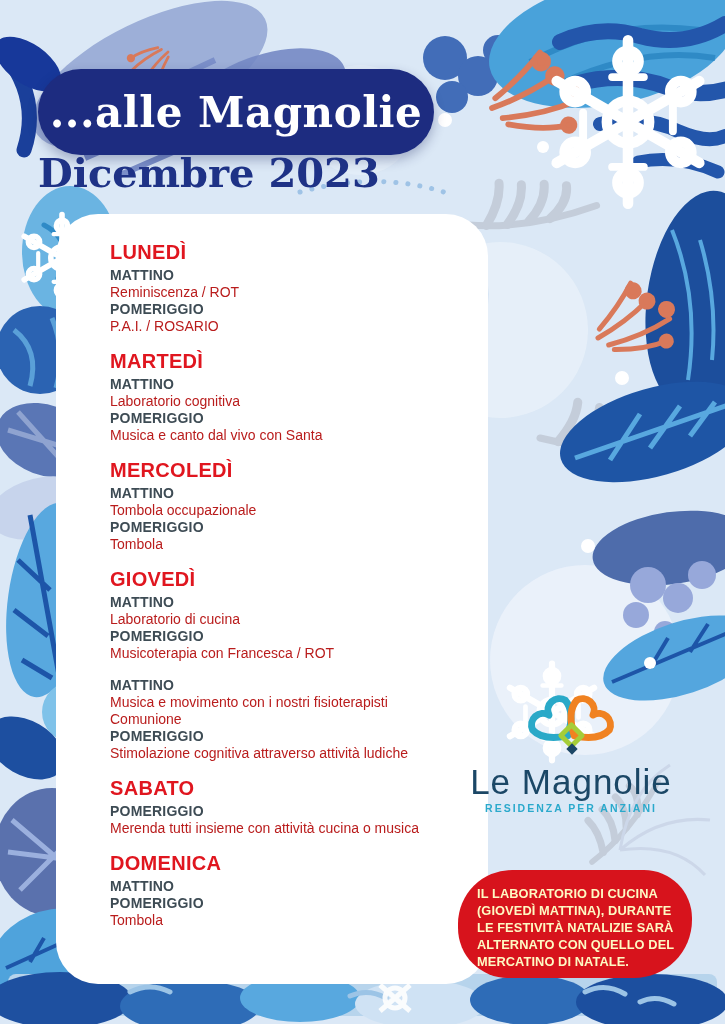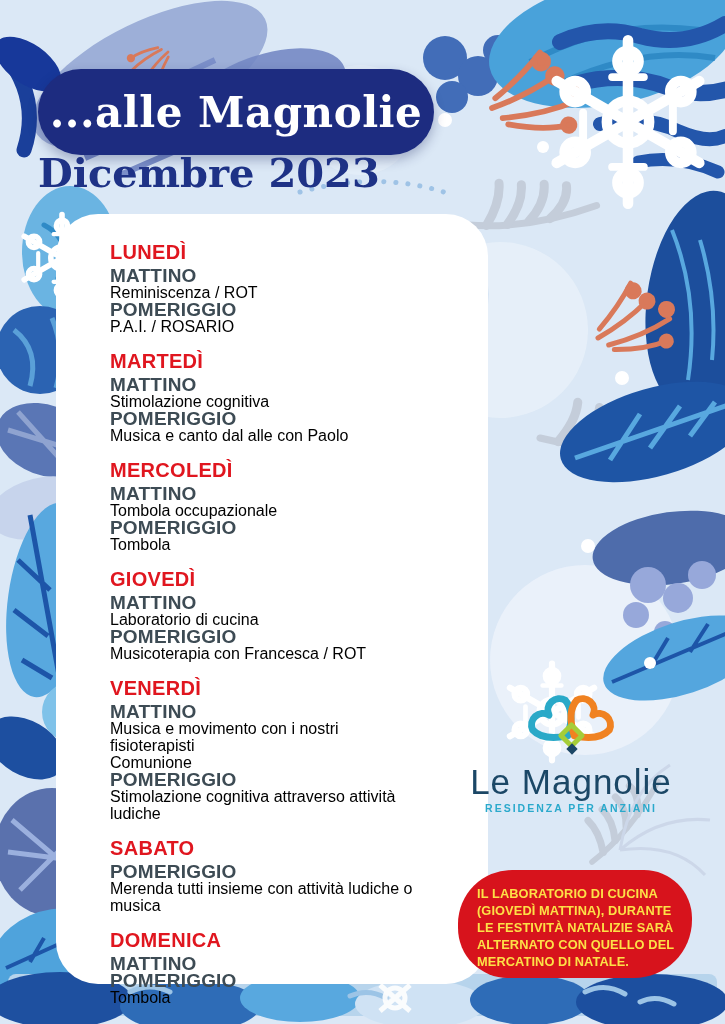--- a/index.html
+++ b/index.html
@@ -13,30 +13,30 @@
     box-shadow:0 5px 12px rgba(20,30,90,.30);margin-top:7px; }
   .banner .title { font-family:"DejaVu Serif","Liberation Serif",serif; font-weight:700;
     font-size:42px; color:#ffffff; letter-spacing:.5px; white-space:nowrap; }
   .month { position:absolute; left:38px; top:149px; font-family:"DejaVu Serif","Liberation Serif",serif;
     font-weight:700; font-size:40px; color:#1e3286; white-space:nowrap;text-align:center; }
 
   .card { position:absolute; left:56px; top:208px; width:432px; height:770px;
     background:#ffffff; border-radius:42px; padding:27px 10px 0 54px;margin-top:6px; }
   .day-block { margin-bottom:15px; }
   .day-name { font-size:20px; font-weight:800; color:#e0161f; letter-spacing:.3px; margin-bottom:3px; }
-  .slot-label { font-size:19px; font-weight:700; color:#3d4b54; line-height:17px; letter-spacing:.2px; }
-  .activity { font-size:16px; color:#000000; line-height:17px; max-width:315px; }
+  .slot-label { font-size:14px; font-weight:700; color:#3d4b54; line-height:17px; letter-spacing:.2px; }
+  .activity { font-size:14px; color:#b91c1c; line-height:17px; max-width:315px; }
 
   .logo { position:absolute; left:455px; top:694px; width:232px; text-align:center; }
   .logo svg { display:block; margin:0 auto; }
   .brand-name { font-size:35px; color:#1b4766; letter-spacing:1px; margin-top:2px; white-space:nowrap;text-align:center; }
   .brand-tagline { font-size:10.5px; font-weight:700; color:#2aa9cc; letter-spacing:2px; margin-top:0; white-space:nowrap; }
 
   .notice { position:absolute; left:458px; top:870px; width:234px; height:108px;
-    background:#d7131c; border-radius:54px 48px 58px 50px; color:#fde047; font-weight:700;
+    background:#d7131c; border-radius:54px 48px 58px 50px; color:#fef9c3; font-weight:700;
     font-size:12.8px; line-height:1.33; padding:15px 12px 0 19px; letter-spacing:.1px; }
 </style>
 </head>
 <body>
 
 <div class="page">
 
   <svg class="bg" width="725" height="1024" viewBox="0 0 725 1024">
     <defs>
       <g id="flake">
@@ -190,50 +190,49 @@
         <div class="day-block">
           <div class="day-name">LUNEDÌ</div>
           <div class="slot-label">MATTINO</div>
           <div class="activity">Reminiscenza / ROT</div>
           <div class="slot-label">POMERIGGIO</div>
           <div class="activity">P.A.I. / ROSARIO</div>
         </div>
         <div class="day-block">
           <div class="day-name">MARTEDÌ</div>
           <div class="slot-label">MATTINO</div>
-          <div class="activity">Stimolazione cognitiva</div>
-          <div class="slot-label">POMERIGGIO</div>
-          <div class="activity">Musica e canto dal alle con Paolo</div>
+          <div class="activity">Laboratorio cognitiva</div>
+          <div class="slot-label">POMERIGGIO</div>
+          <div class="activity">Musica e canto dal vivo con Santa</div>
         </div>
         <div class="day-block">
           <div class="day-name">MERCOLEDÌ</div>
           <div class="slot-label">MATTINO</div>
           <div class="activity">Tombola occupazionale</div>
           <div class="slot-label">POMERIGGIO</div>
           <div class="activity">Tombola</div>
         </div>
         <div class="day-block">
           <div class="day-name">GIOVEDÌ</div>
           <div class="slot-label">MATTINO</div>
           <div class="activity">Laboratorio di cucina</div>
           <div class="slot-label">POMERIGGIO</div>
           <div class="activity">Musicoterapia con Francesca / ROT</div>
         </div>
         <div class="day-block">
-          <div class="day-name">VENERDÌ</div>
           <div class="slot-label">MATTINO</div>
           <div class="activity">Musica e movimento con i nostri fisioterapisti</div>
           <div class="activity">Comunione</div>
           <div class="slot-label">POMERIGGIO</div>
           <div class="activity">Stimolazione cognitiva attraverso attività ludiche</div>
         </div>
         <div class="day-block">
           <div class="day-name">SABATO</div>
           <div class="slot-label">POMERIGGIO</div>
-          <div class="activity">Merenda tutti insieme con attività ludiche o musica</div>
+          <div class="activity">Merenda tutti insieme con attività cucina o musica</div>
         </div>
         <div class="day-block">
           <div class="day-name">DOMENICA</div>
           <div class="slot-label">MATTINO</div>
           <div class="slot-label">POMERIGGIO</div>
           <div class="activity">Tombola</div>
         </div>
       </div>
   </div>
 

